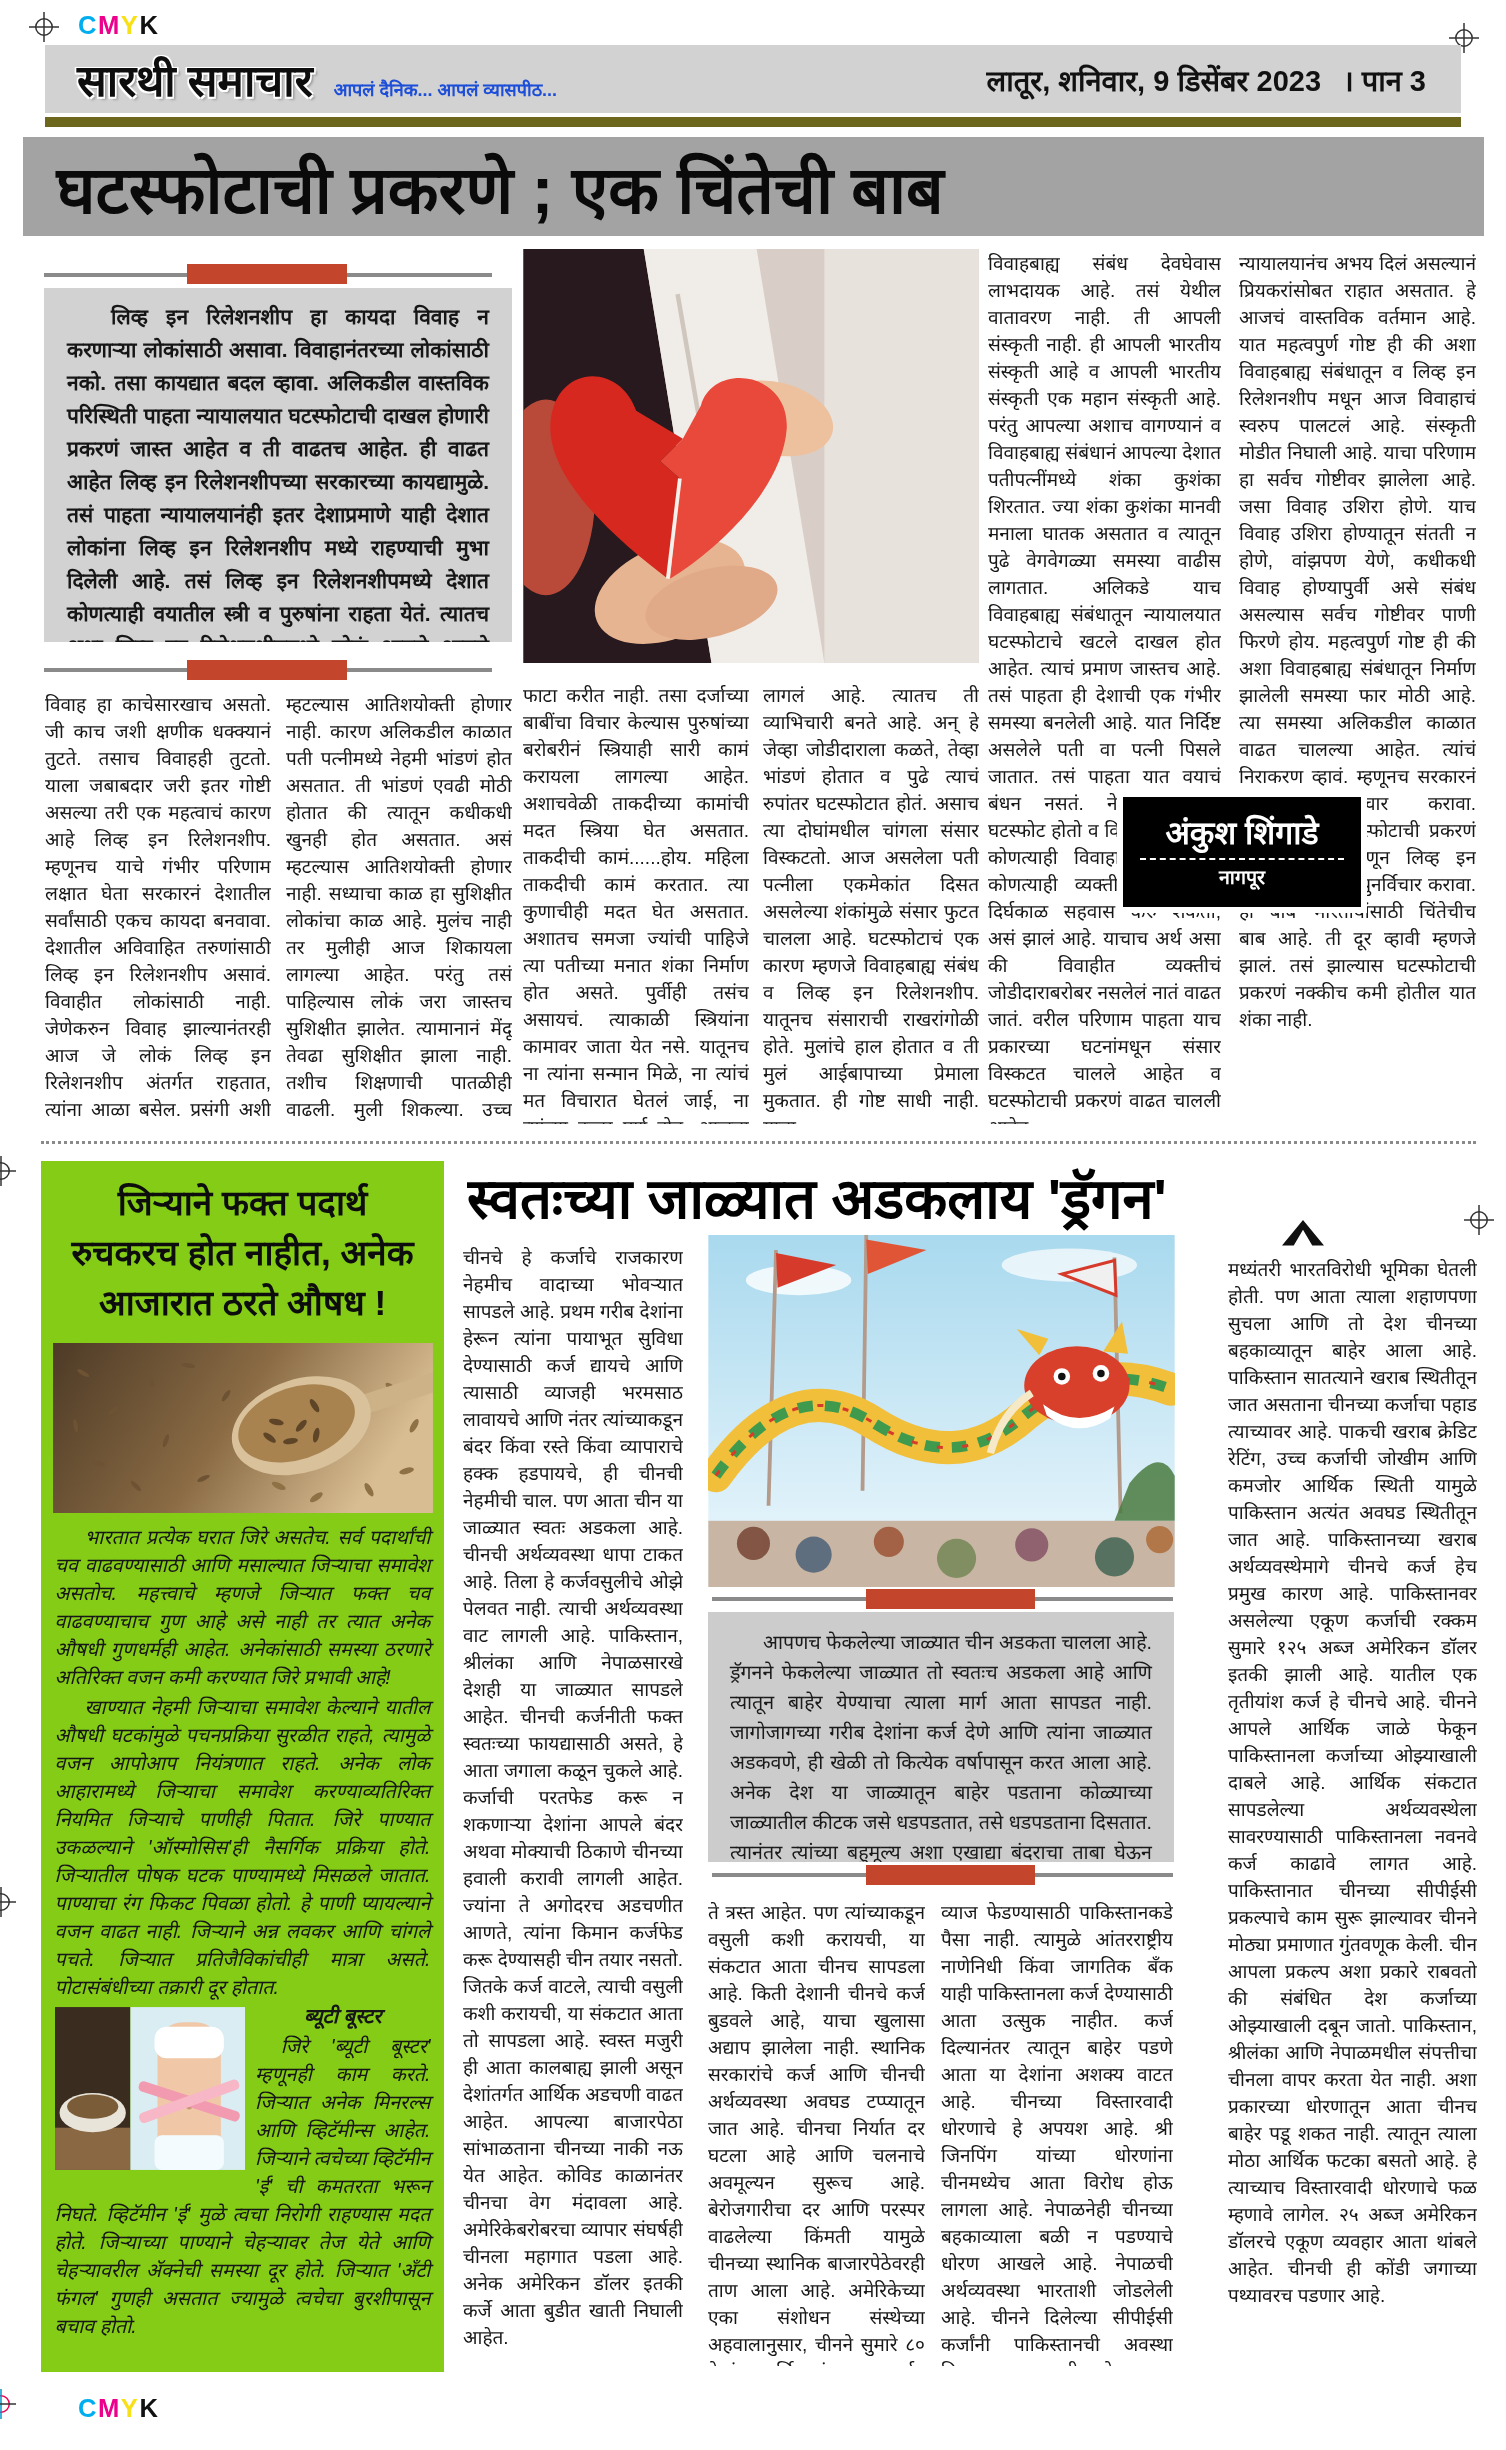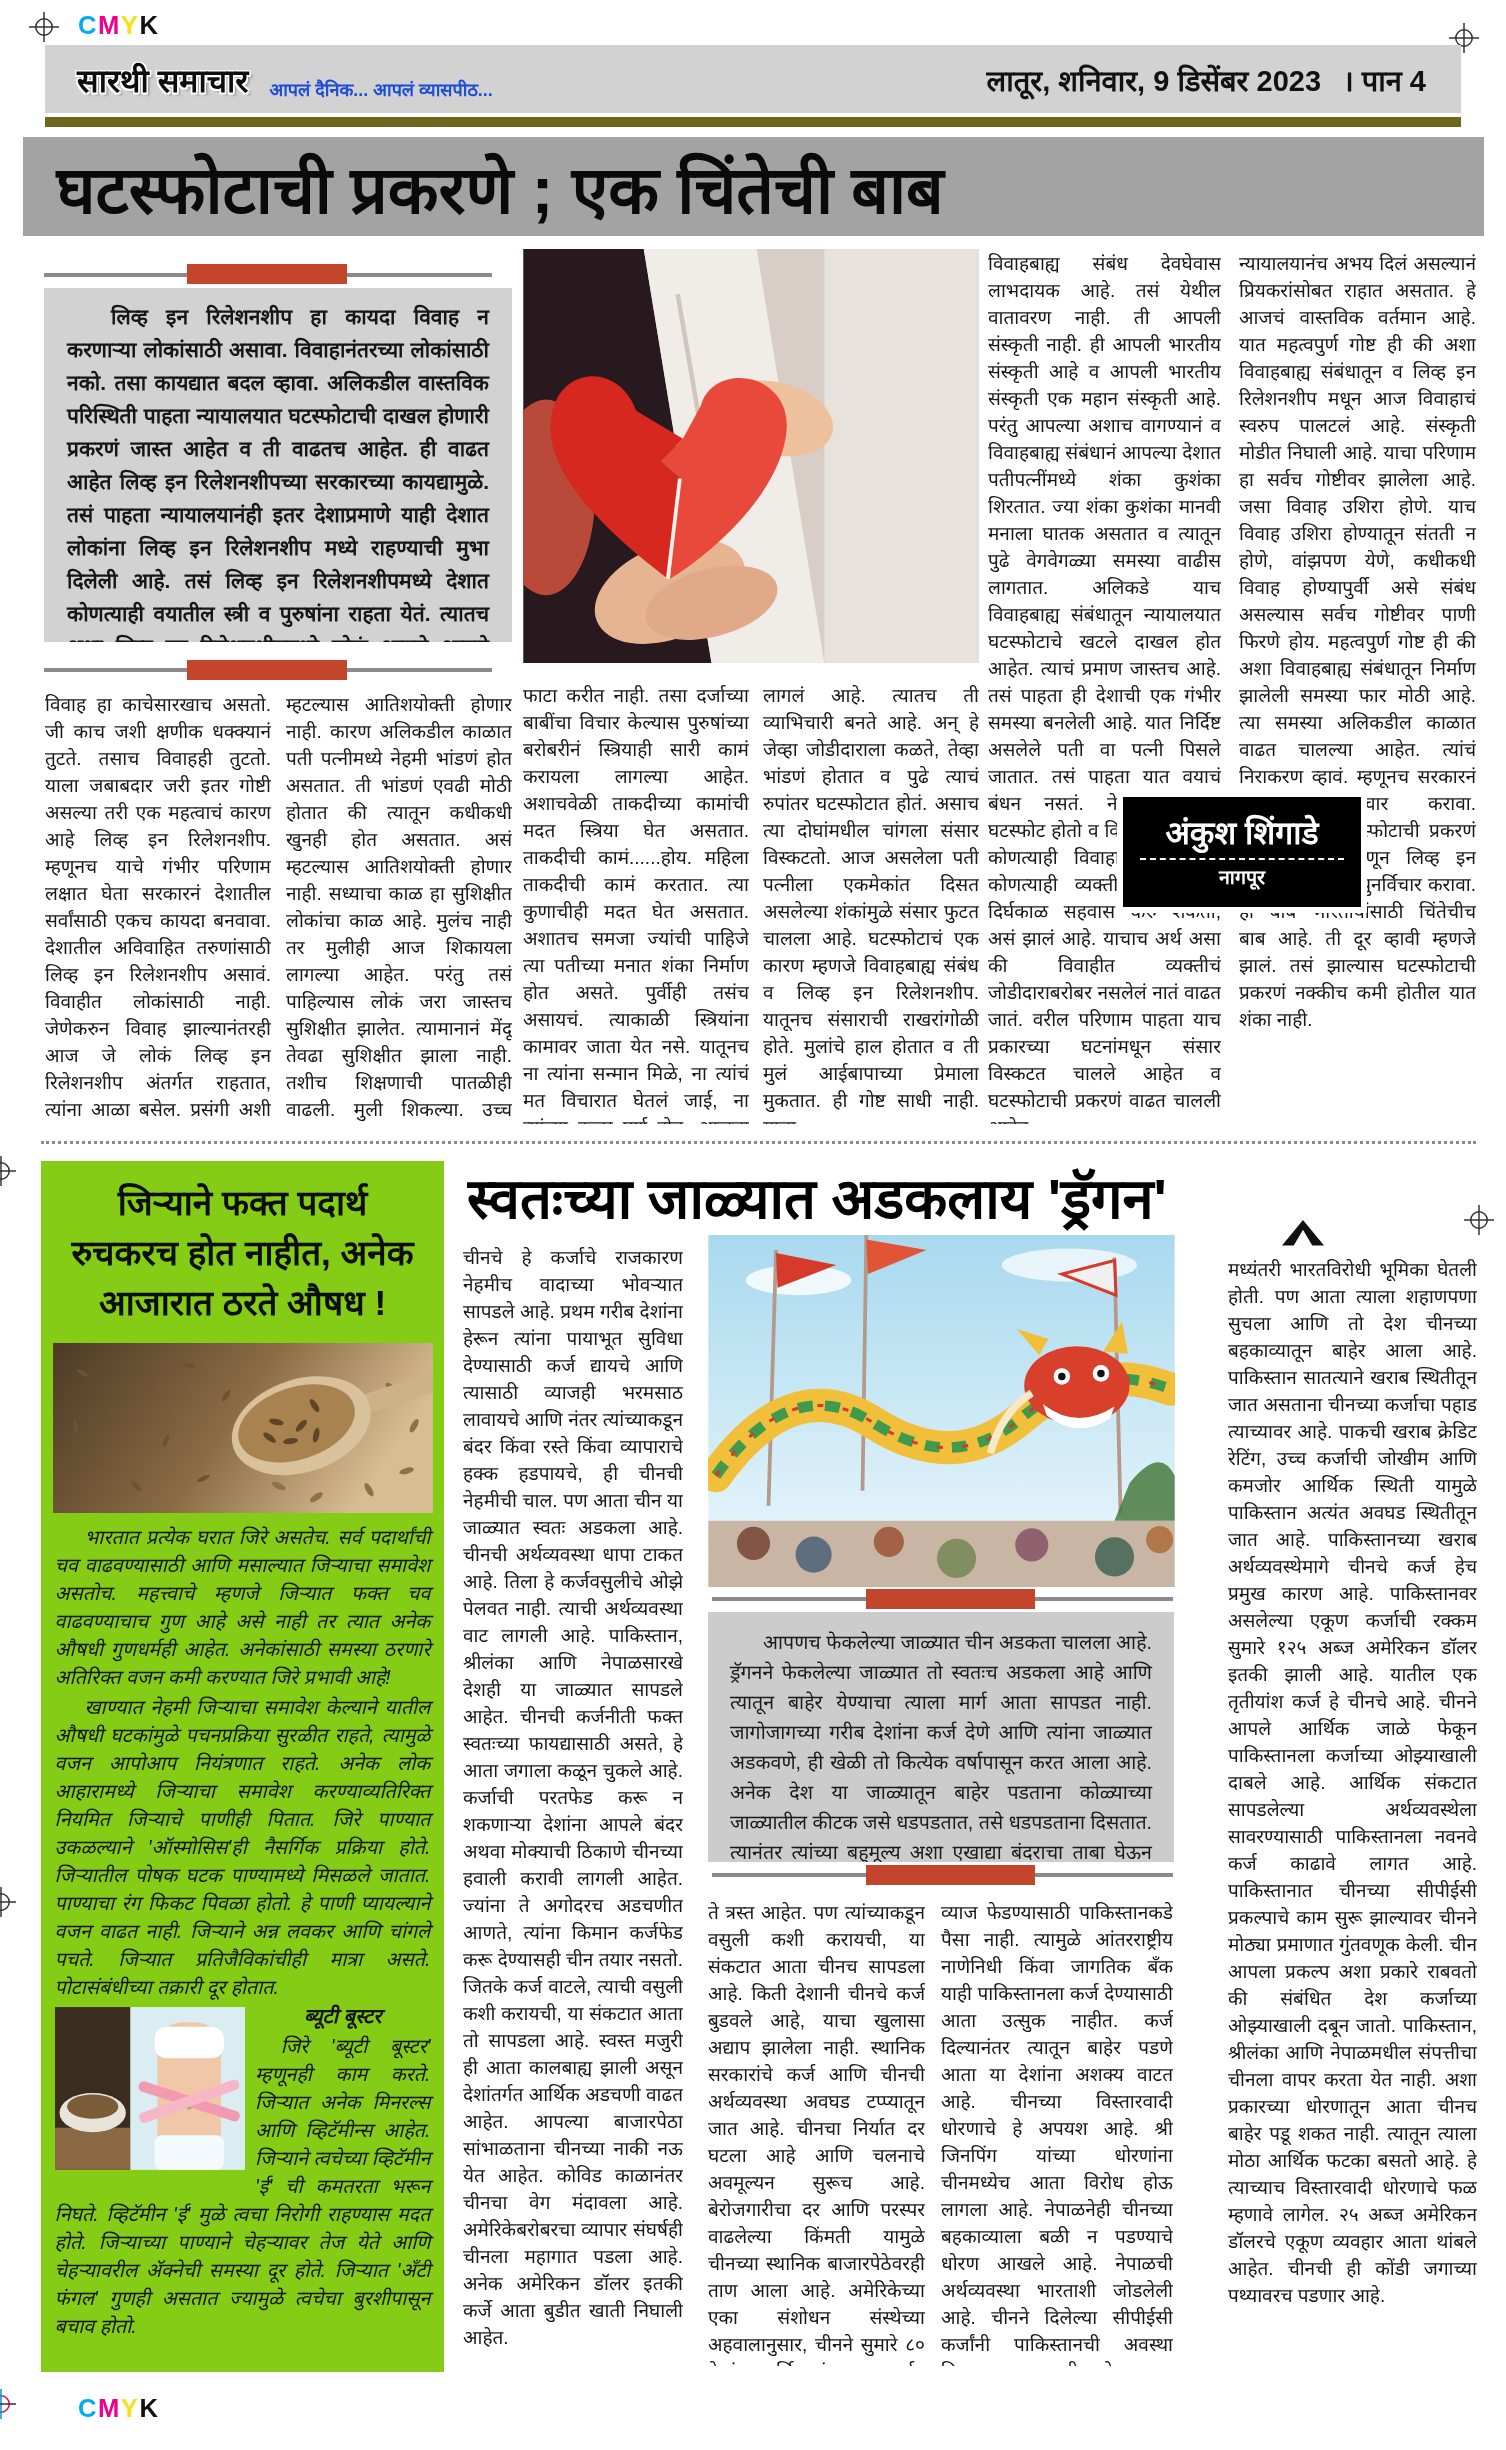--- a/index.html
+++ b/index.html
@@ -5,21 +5,21 @@
   html,body{margin:0;padding:0;background:#ffffff;}
   body{font-family:"Liberation Sans","DejaVu Sans",sans-serif;}
   #page{position:relative;width:1506px;height:2450px;background:#ffffff;overflow:hidden;color:#111;padding-left:24px;}
   .abs{position:absolute;}
   
   .cmyk{font-size:25.6px;font-weight:bold;letter-spacing:1.5px;}
   .cmyk .c{color:#00aeef}.cmyk .m{color:#ec008c}.cmyk .y{color:#f7e017}.cmyk .k{color:#111}
   .regmark{width:30px;height:30px;}
   
   .mastbar{left:45px;top:45px;width:1416px;height:68px;background:#d2d2d2;display:flex;align-items:center;}
-  .masttitle{font-size:32px;font-weight:bold;color:#0d0d0d;padding-left:32px;white-space:nowrap;
+  .masttitle{font-size:44px;font-weight:bold;color:#0d0d0d;padding-left:32px;white-space:nowrap;
     text-shadow:1.5px 1.5px 0 #fff,-1.5px -1.5px 0 #fff,1.5px -1.5px 0 #fff,-1.5px 1.5px 0 #fff,3px 3px 2.3px #9a9a9a;}
   .masttag{font-size:18px;font-weight:bold;color:#1d4ed8;margin-left:21px;margin-top:19.6px;white-space:nowrap;}
   .mastdate{margin-left:auto;padding-right:35px;font-size:29px;font-weight:bold;white-space:nowrap;}
   .mastdate .pg{margin-left:13.6px;}
   .oliverule{left:45px;top:117px;width:1416px;height:9.8px;background:#6d671d;}
   
   .hlbar{left:22.6px;top:137px;width:1461px;height:99px;background:#a3a3a3;display:flex;align-items:center;}
   .hl1{font-size:66px;font-weight:bold;color:#0a0a0a;padding-left:34px;white-space:nowrap;}
   
   .grayline{height:3.8px;background:#8a8a8a;}
@@ -71,21 +71,21 @@
         <line x1="20" y1="0" x2="20" y2="40" stroke="#333" stroke-width="2"></line>
         <line x1="0" y1="20" x2="40" y2="20" stroke="#333" stroke-width="2"></line>
       </svg>
   </div>
 
   <div class="abs mastbar">
     <div class="masttitle">सारथी समाचार</div>
     <div class="masttag">आपलं दैनिक... आपलं व्यासपीठ...</div>
     <div class="mastdate">
       <span>लातूर, शनिवार, 9 डिसेंबर 2023</span>
-      <span class="pg">। पान 4</span>
+      <span class="pg">। पान 3</span>
     </div>
   </div>
   <div class="abs oliverule"></div>
 
   <div class="abs hlbar">
     <div class="hl1">घटस्फोटाची प्रकरणे ; एक चिंतेची बाब</div>
   </div>
 
   <div class="abs grayline" style="left:44px;top:273px;width:448px;"></div>
   <div class="abs redbar" style="left:187px;top:264px;width:160px;"></div>

